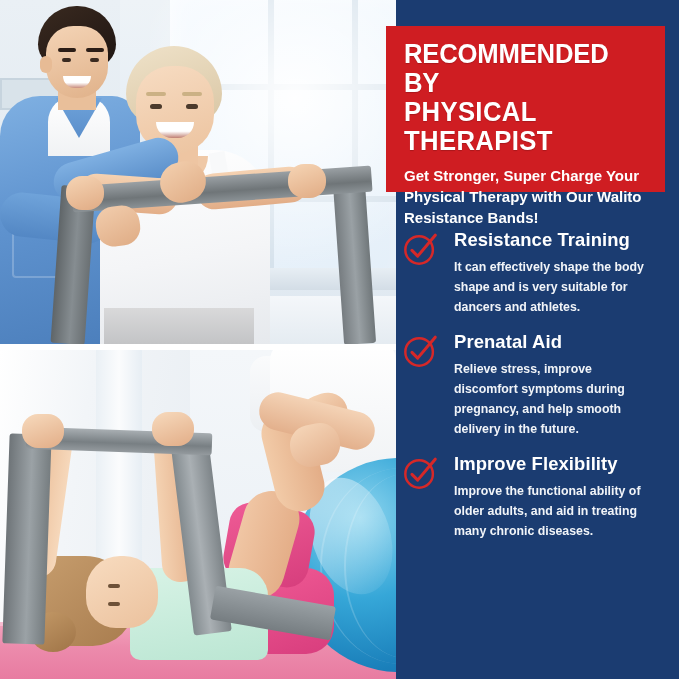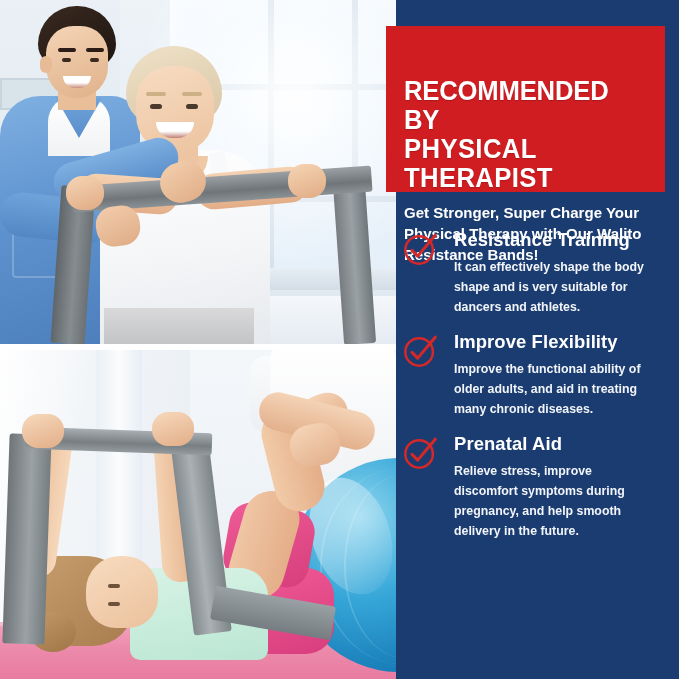--- a/index.html
+++ b/index.html
@@ -175,21 +175,21 @@
     background:linear-gradient(90deg,#828a8e,#aab0b4 45%,#7d8488);transform:rotate(-7deg);border-radius:3px;}
   .ph2-band-r2{position:absolute;left:212px;top:246px;width:122px;height:34px;
     background:linear-gradient(180deg,#9aa1a5,#767d81);transform:rotate(10deg);border-radius:3px;}
 
   
   .panel{position:absolute;left:396px;top:0;width:283px;height:679px;background:#1b3c71;}
 
   
   .banner{position:absolute;left:386px;top:26px;width:279px;height:166px;
     background:#cf1d22;padding:0;box-sizing:border-box;}
-  .banner-inner{padding:14px 14px 0 18px;margin-top:37px;}
+  .banner-inner{padding:14px 14px 0 18px;}
   .banner h1{
     margin:0;color:#ffffff;
     font-family:"Liberation Sans",sans-serif;
     font-weight:700;font-size:27px;line-height:29px;
     letter-spacing:-0.2px;
     transform:scaleX(.95);transform-origin:left center;
     text-shadow:0 1px 1px rgba(0,0,0,.18);
   }
   .banner h1 .l2{letter-spacing:0.4px;}
   .banner p{
@@ -343,33 +343,33 @@
     </div>
 
     <div class="feature">
       <span class="f-icon">
         <svg viewBox="0 0 40 40" width="38" height="38">
           <circle cx="18" cy="21" r="14.5" fill="none" stroke="#d62828" stroke-width="2.6"></circle>
           <path d="M10.5 21.5 L16.5 27.5 L35 5.5" fill="none" stroke="#d62828" stroke-width="3.2" stroke-linecap="round" stroke-linejoin="round"></path>
         </svg>
       </span>
       <div class="f-body">
-        <p class="f-title">Improve Flexibility</p>
-        <p class="f-desc">Improve the functional ability of older adults, and aid in treating many chronic diseases.</p>
+        <p class="f-title">Prenatal Aid</p>
+        <p class="f-desc">Relieve stress, improve discomfort symptoms during pregnancy, and help smooth delivery in the future.</p>
       </div>
     </div>
 
     <div class="feature">
       <span class="f-icon">
         <svg viewBox="0 0 40 40" width="38" height="38">
           <circle cx="18" cy="21" r="14.5" fill="none" stroke="#d62828" stroke-width="2.6"></circle>
           <path d="M10.5 21.5 L16.5 27.5 L35 5.5" fill="none" stroke="#d62828" stroke-width="3.2" stroke-linecap="round" stroke-linejoin="round"></path>
         </svg>
       </span>
       <div class="f-body">
-        <p class="f-title">Prenatal Aid</p>
-        <p class="f-desc">Relieve stress, improve discomfort symptoms during pregnancy, and help smooth delivery in the future.</p>
+        <p class="f-title">Improve Flexibility</p>
+        <p class="f-desc">Improve the functional ability of older adults, and aid in treating many chronic diseases.</p>
       </div>
     </div>
 
 
   </div>
 </div>
 
 </body></html>

